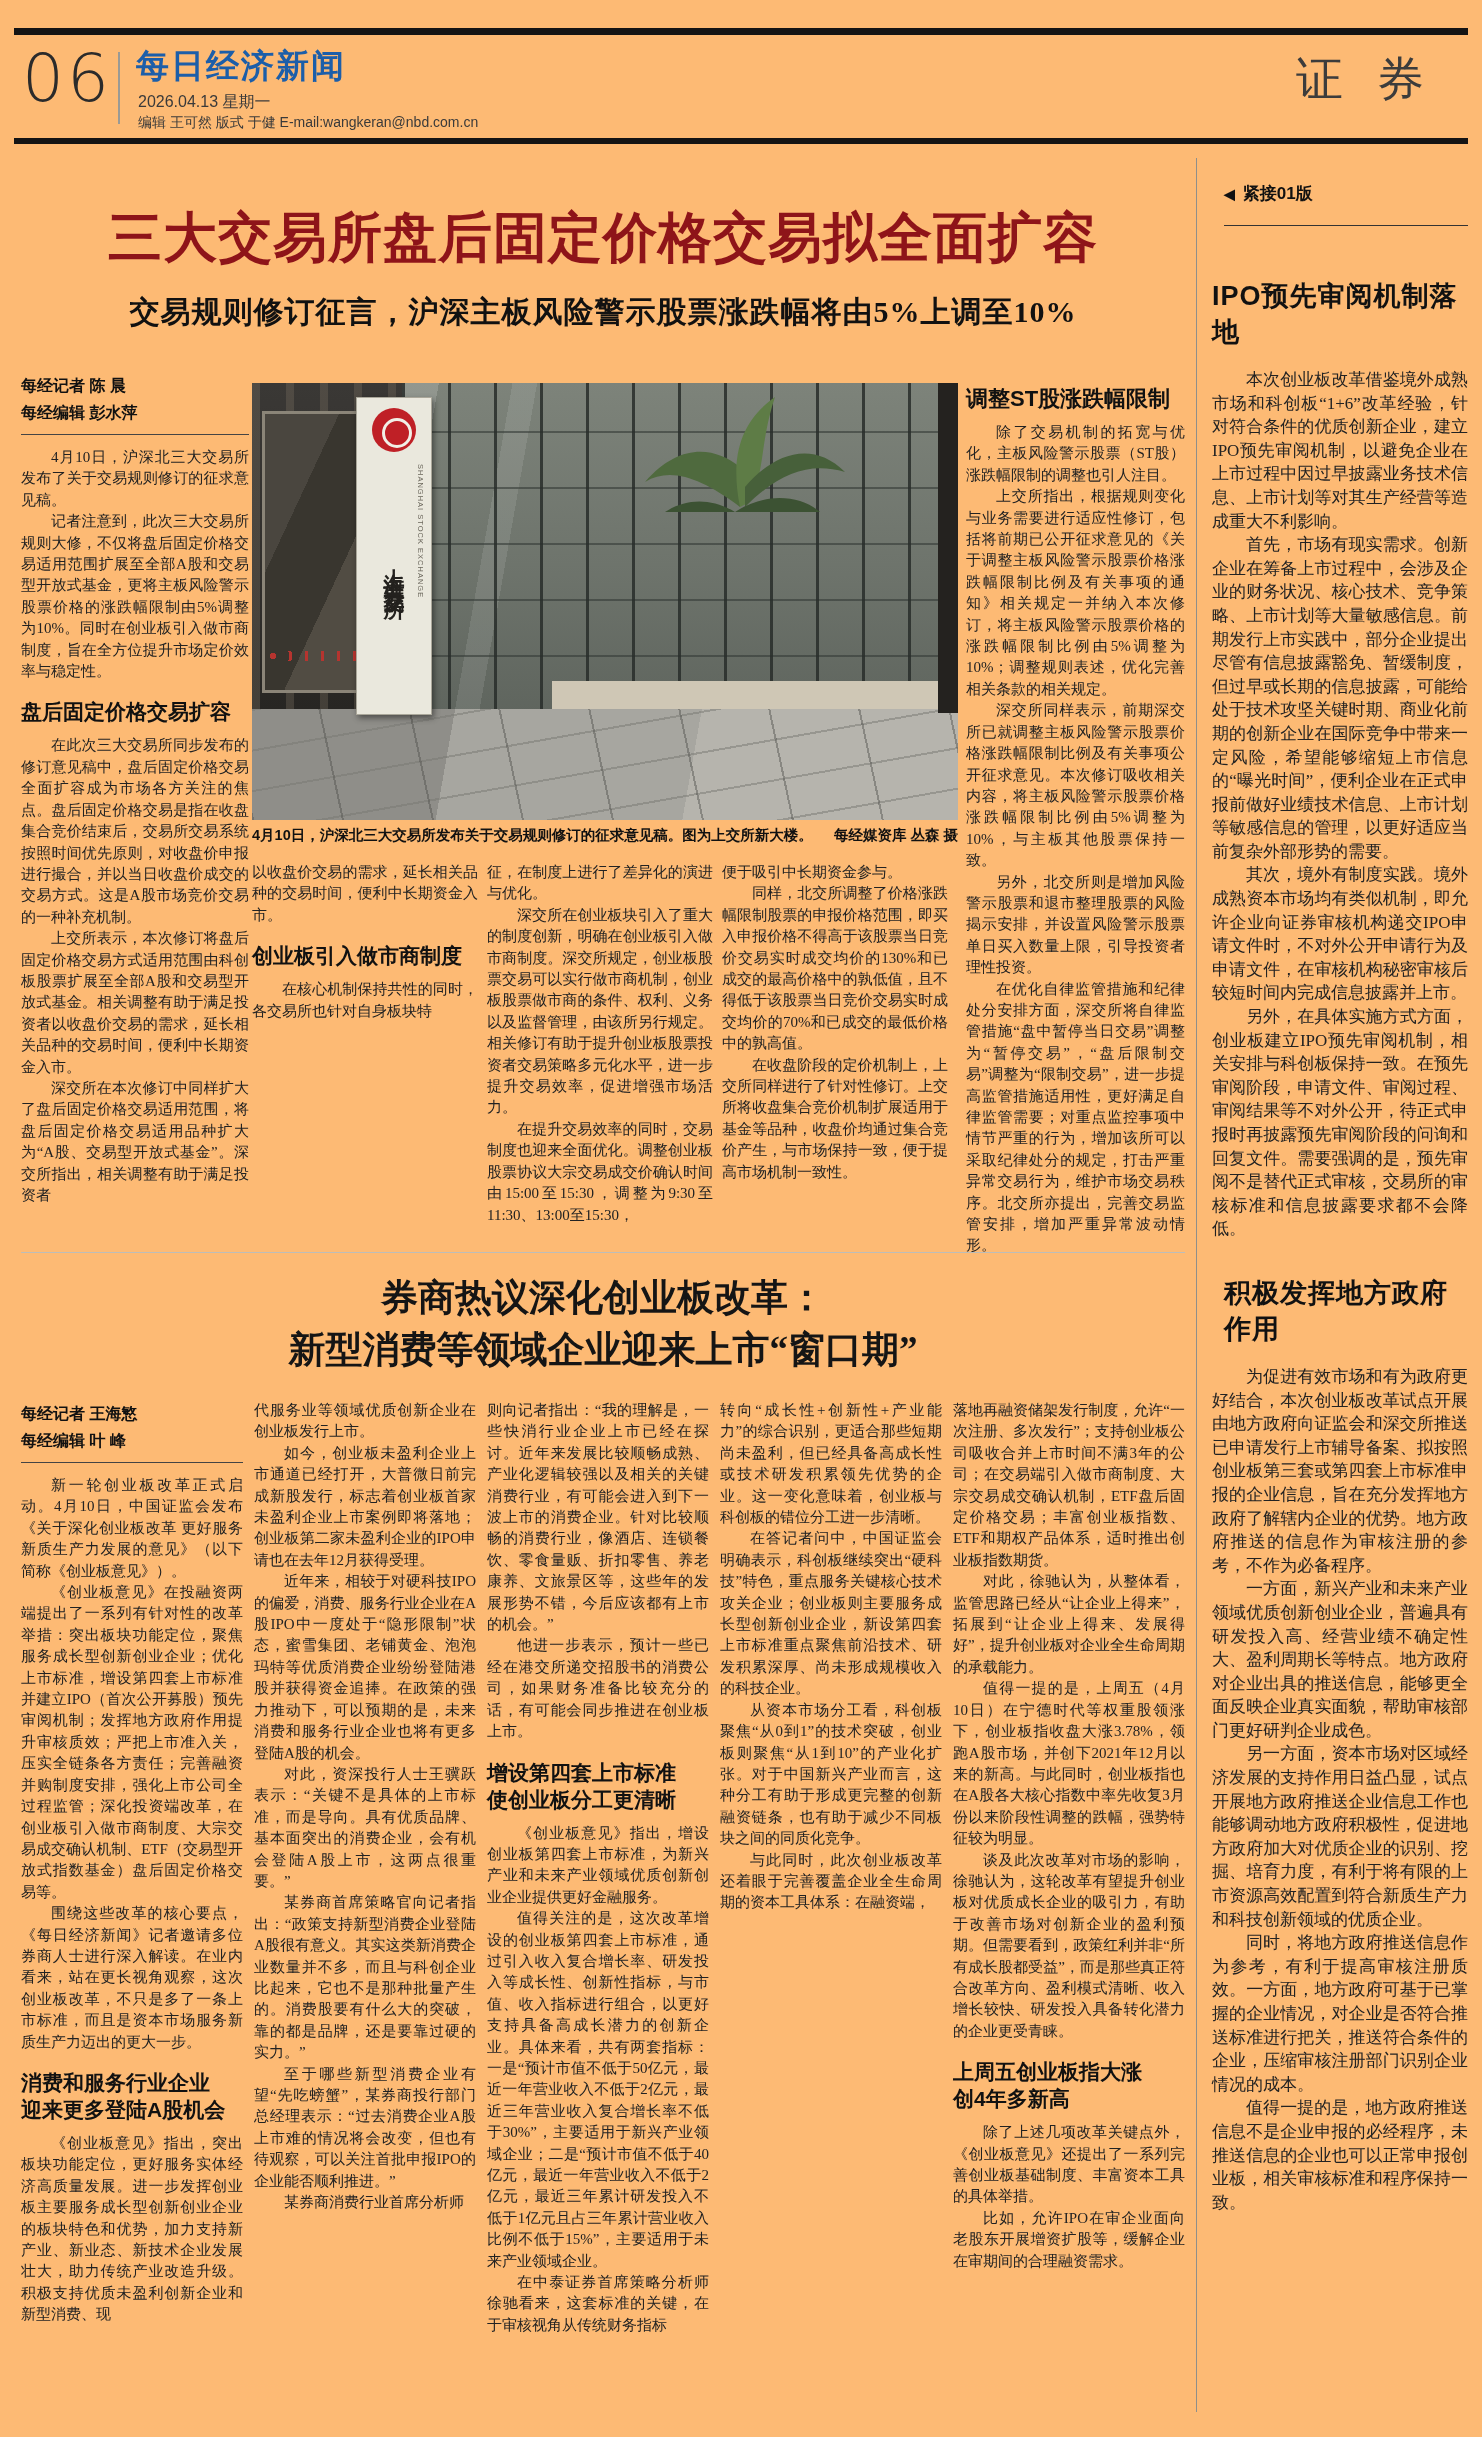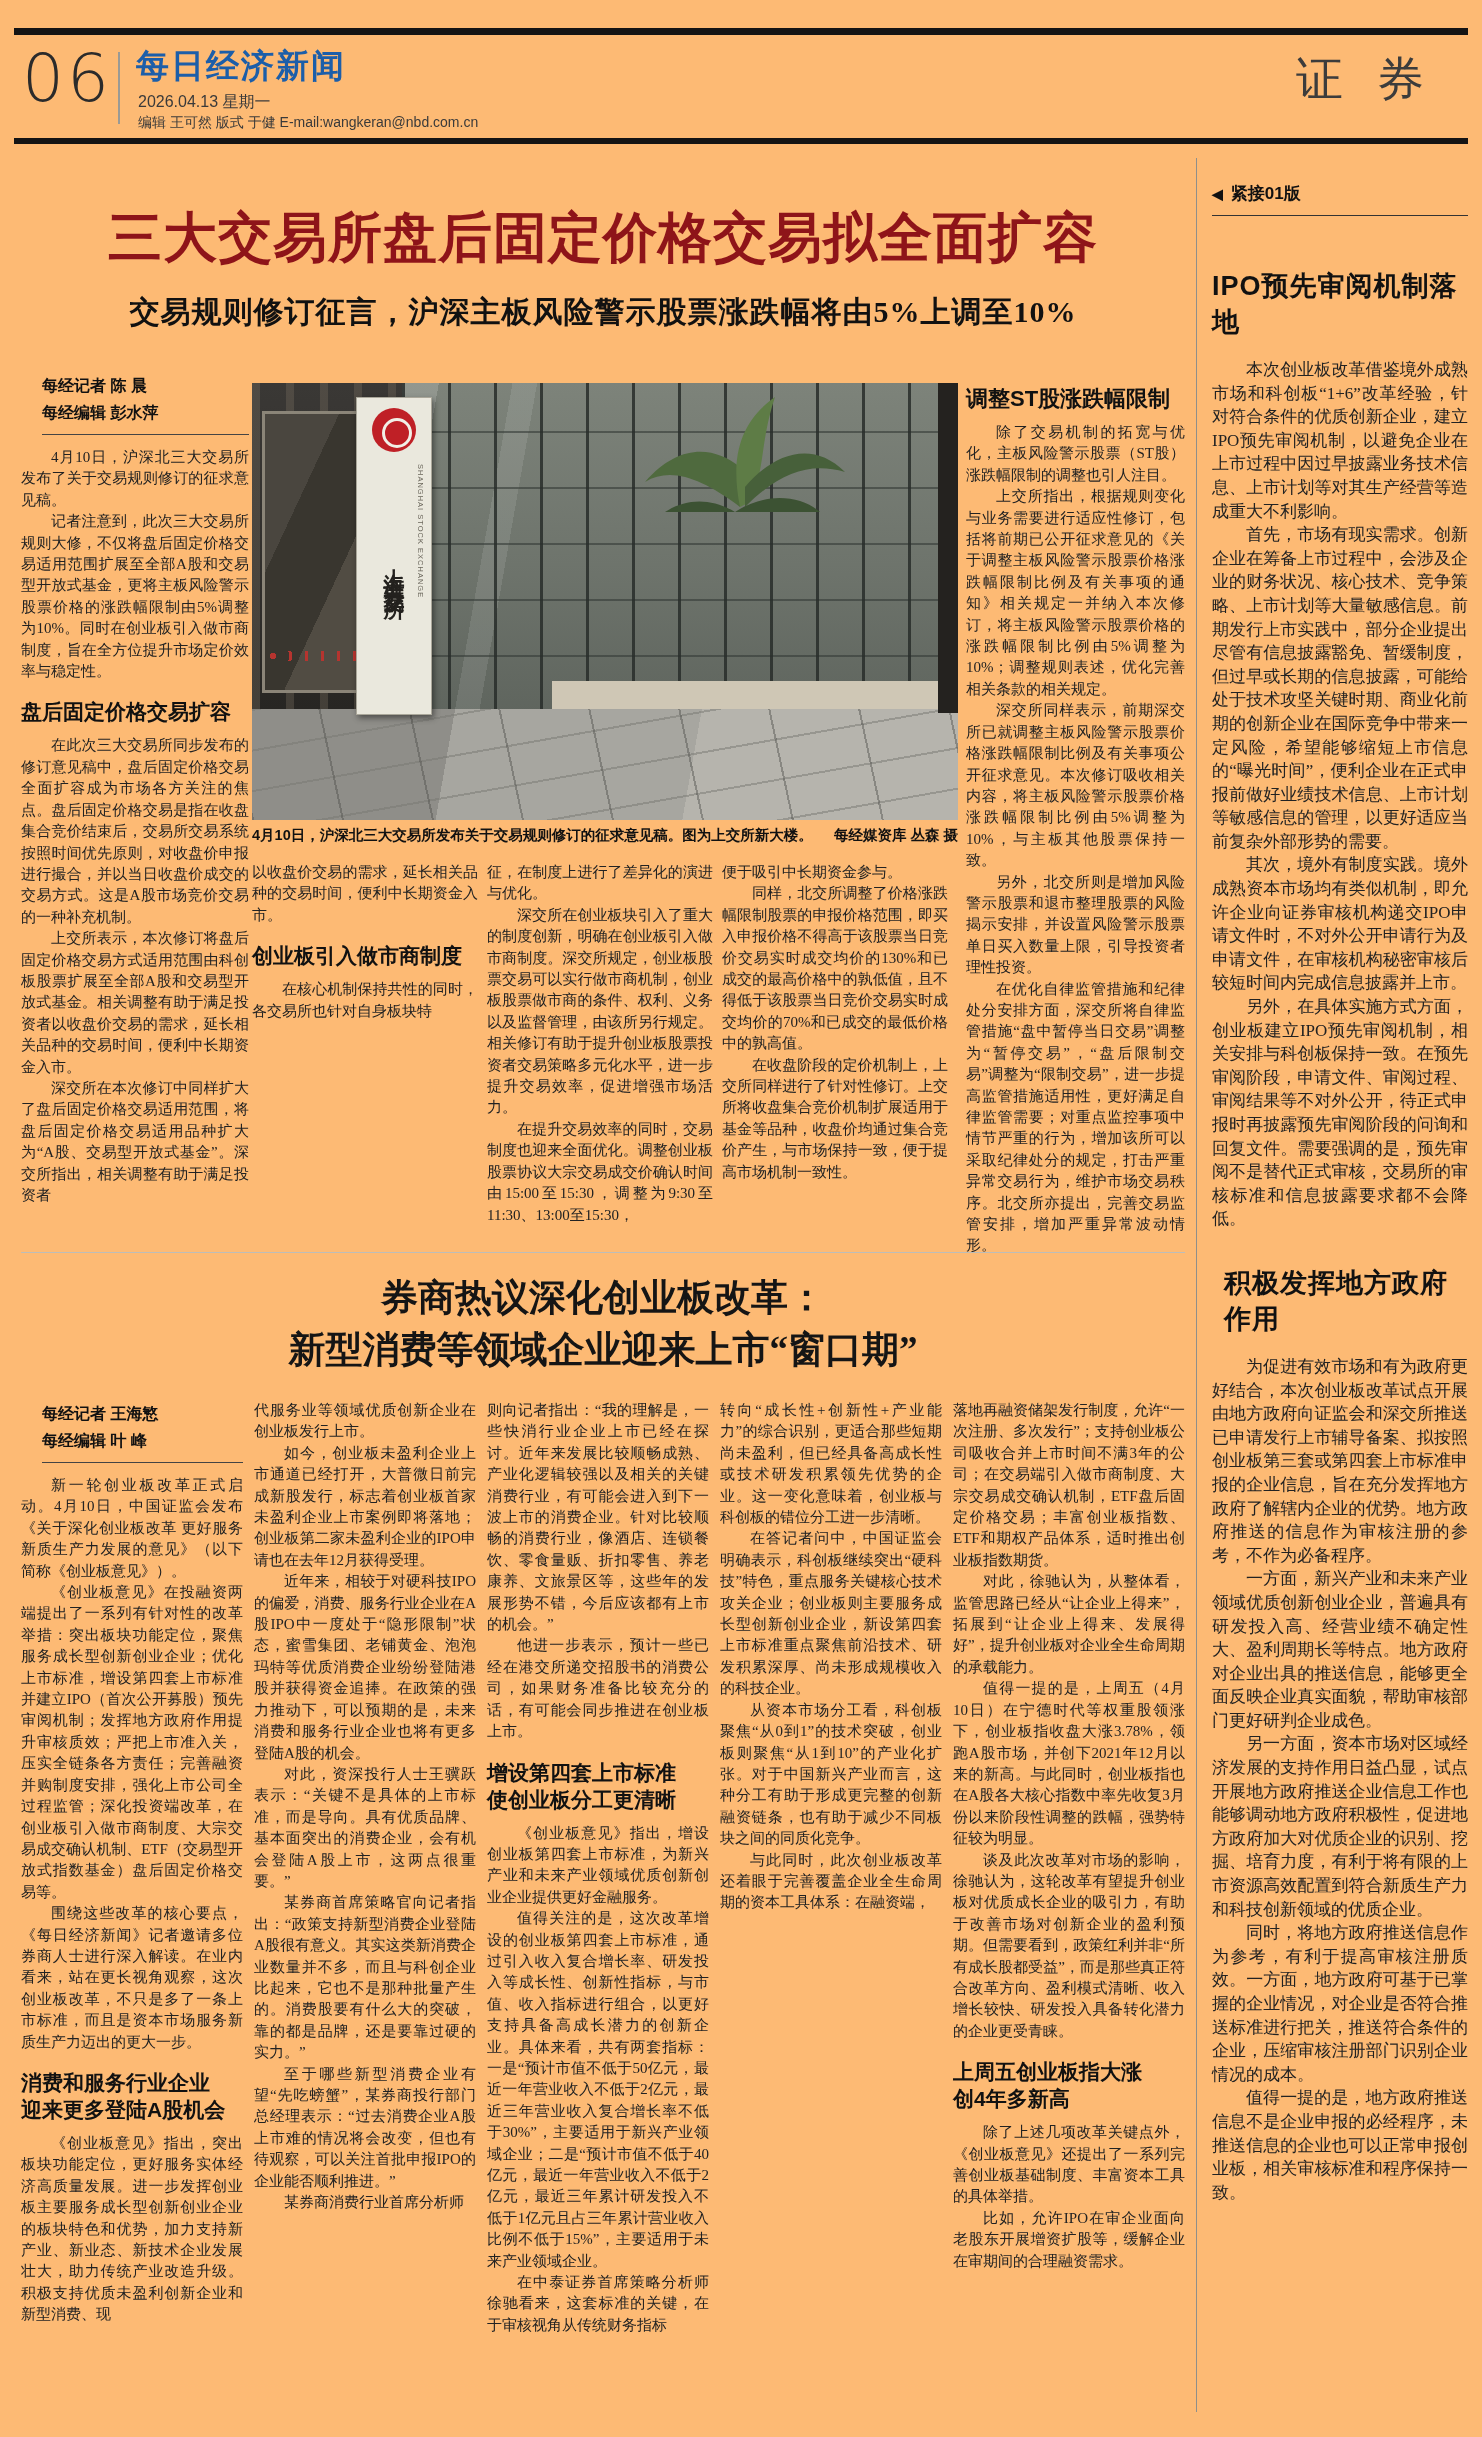--- a/index.html
+++ b/index.html
@@ -13,21 +13,21 @@
   .dateline{position:absolute;left:138px;top:92px;font-size:16px;color:#3a3a3a;font-family:"Liberation Sans",sans-serif;}
   .editors{position:absolute;left:138px;top:114px;font-size:14px;color:#3a3a3a;font-family:"Liberation Sans",sans-serif;text-align:center;}
   .section-label{position:absolute;right:24px;top:48px;font-size:47px;color:#3c3c3c;letter-spacing:34px;font-family:"Liberation Serif",serif;}
   
   .headline-wrap{position:absolute;left:21px;top:206px;width:1164px;text-align:center;}
   .main-headline{font-size:54px;font-weight:bold;color:#8e1419;letter-spacing:1px;line-height:64px;}
   .sub-headline{margin-top:22px;font-size:30px;font-weight:bold;color:#111;letter-spacing:1px;}
   
   .para{margin:0;font-size:15px;line-height:21.4px;text-align:justify;text-indent:2em;color:#222;}
   .para.cont{text-indent:0;}
-  .byline{font-family:"Liberation Sans",sans-serif;font-weight:bold;font-size:16px;line-height:27px;color:#111;border-bottom:1.5px solid #444;padding-bottom:8px;margin-bottom:12px;margin-left:21px;}
+  .byline{font-family:"Liberation Sans",sans-serif;font-weight:bold;font-size:16px;line-height:27px;color:#111;border-bottom:1.5px solid #444;padding-bottom:8px;margin-bottom:12px;}
   .colhead{font-family:"Liberation Sans",sans-serif;font-weight:bold;font-size:21px;color:#111;margin:16px 0 10px;line-height:27px;white-space:pre-line;}
   .colhead.first{margin-top:0;}
   
   .tcol1{position:absolute;left:21px;top:372px;width:228px;}
   .tcol2{position:absolute;left:252px;top:862px;width:226px;}
   .tcol3{position:absolute;left:487px;top:862px;width:226px;}
   .tcol4{position:absolute;left:722px;top:862px;width:226px;}
   .tcol5{position:absolute;left:966px;top:385px;width:219px;}
   
   .photo{position:absolute;left:252px;top:383px;width:706px;height:437px;overflow:hidden;background:#70766e;}
@@ -65,21 +65,21 @@
   .mid-headline{position:absolute;left:21px;top:1272px;width:1164px;text-align:center;font-weight:bold;font-size:37px;color:#151515;line-height:52px;}
   .bcol{position:absolute;top:1400px;width:222px;}
   .bcol1{left:21px;}
   .bcol2{left:254px;}
   .bcol3{left:487px;}
   .bcol4{left:720px;}
   .bcol5{left:953px;width:232px;}
   
   .side-div{position:absolute;left:1196px;top:158px;width:1px;height:2254px;background:#8f8f8a;}
   .sidebar{position:absolute;left:1212px;top:182px;width:256px;}
-  .jump-tag{font-family:"Liberation Sans",sans-serif;font-weight:bold;font-size:17px;color:#111;padding-bottom:10px;border-bottom:1.5px solid #333;}
+  .jump-tag{font-family:"Liberation Sans",sans-serif;font-weight:bold;font-size:17px;color:#111;padding-bottom:20px;border-bottom:1.5px solid #333;margin-left:12px;}
   .jump-tag .tri{font-size:14px;margin-right:8px;}
   .side-h{font-family:"Liberation Sans",sans-serif;font-weight:bold;font-size:27px;color:#111;margin:52px 0 18px;letter-spacing:1px;}
   .side-h.second{margin-top:34px;margin-left:12px;}
   .sidebar .para{font-size:17px;line-height:23.6px;}
 </style>
 </head>
 <body>
 
 <div id="page">
 

